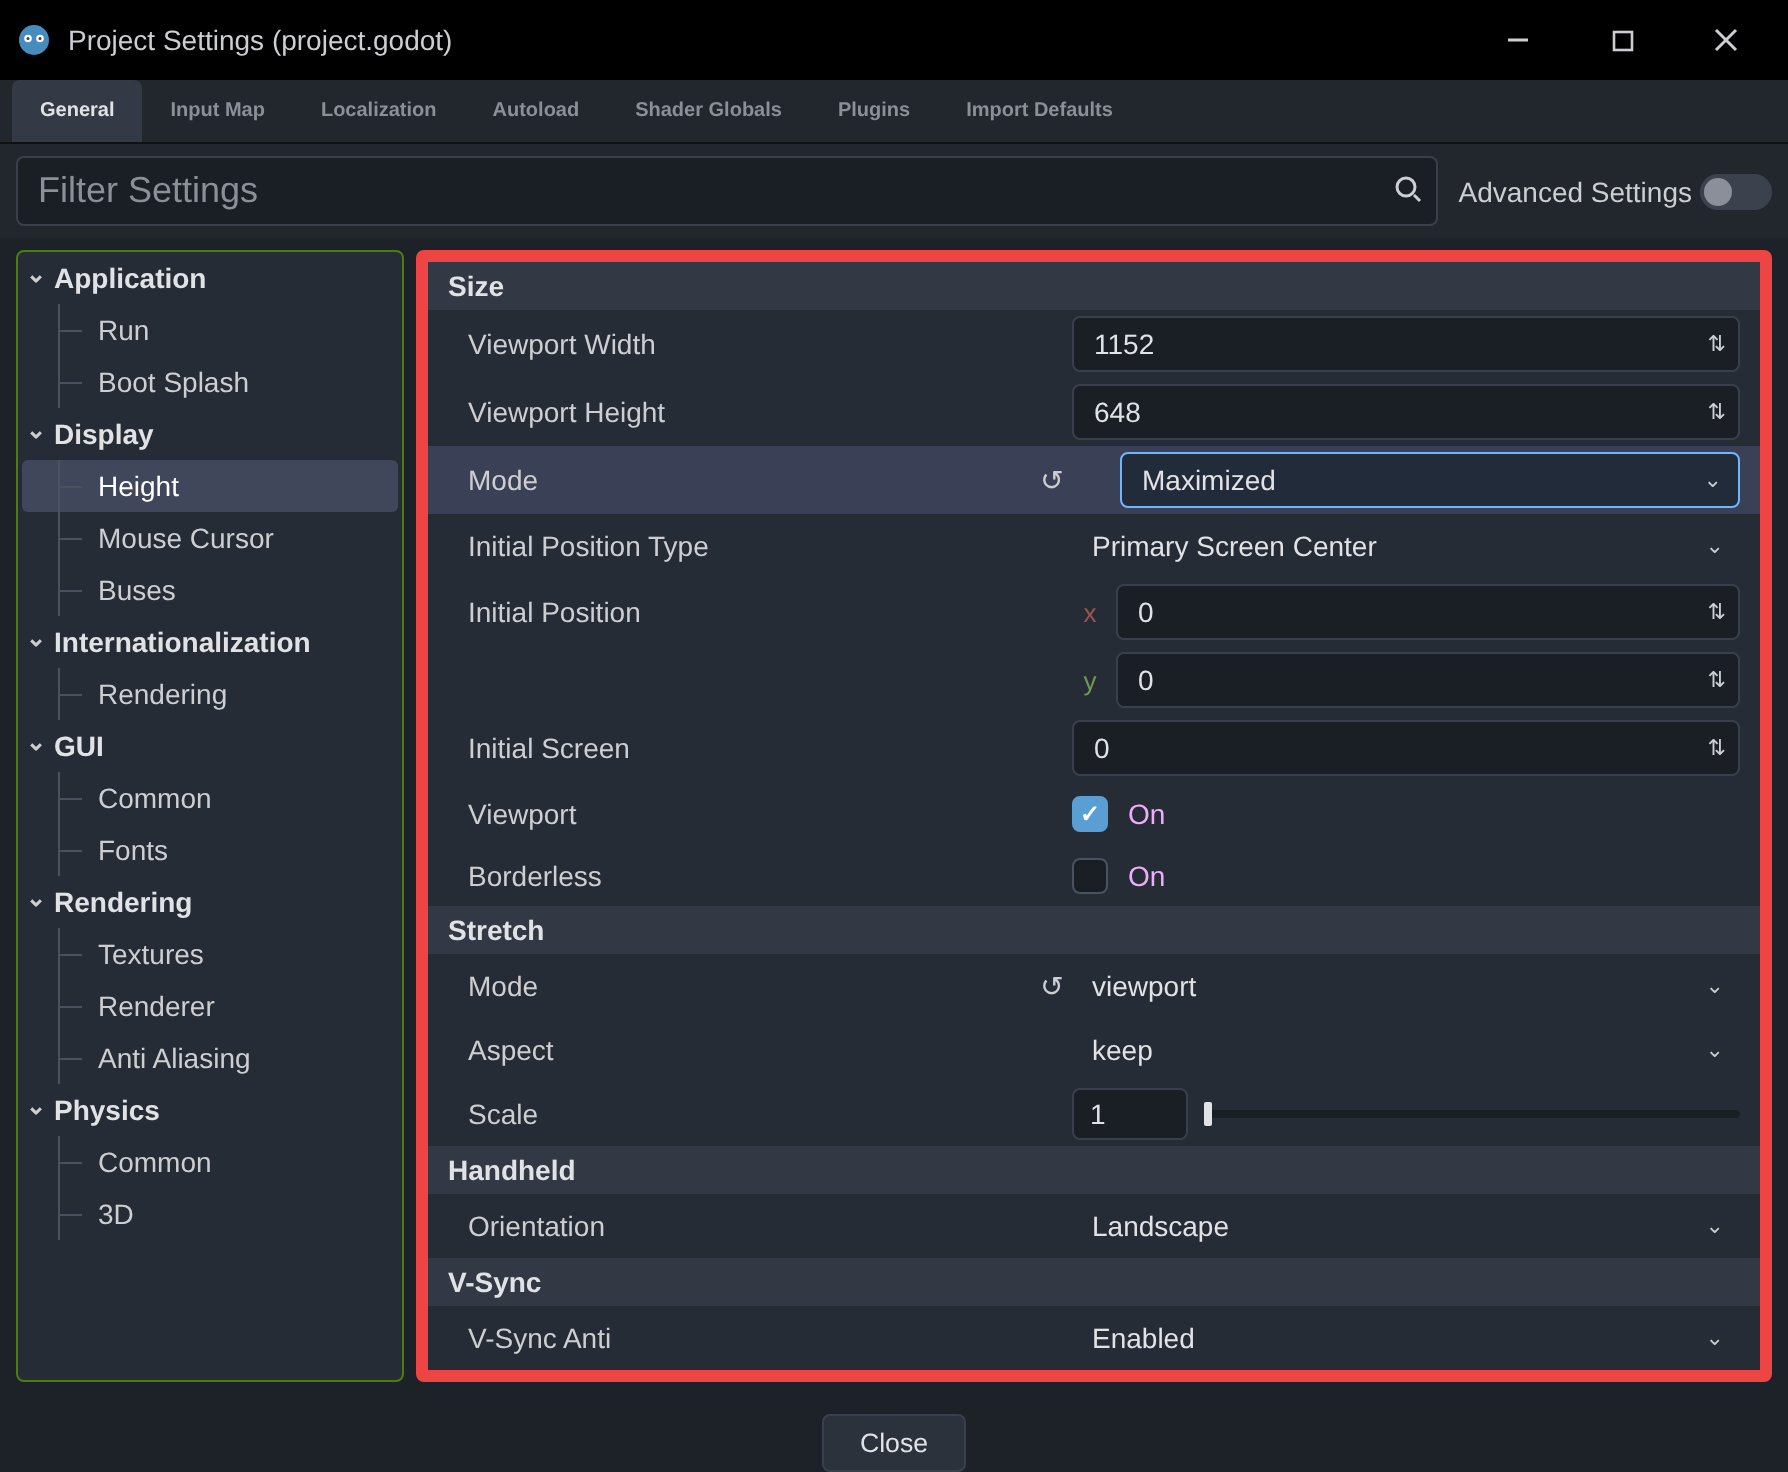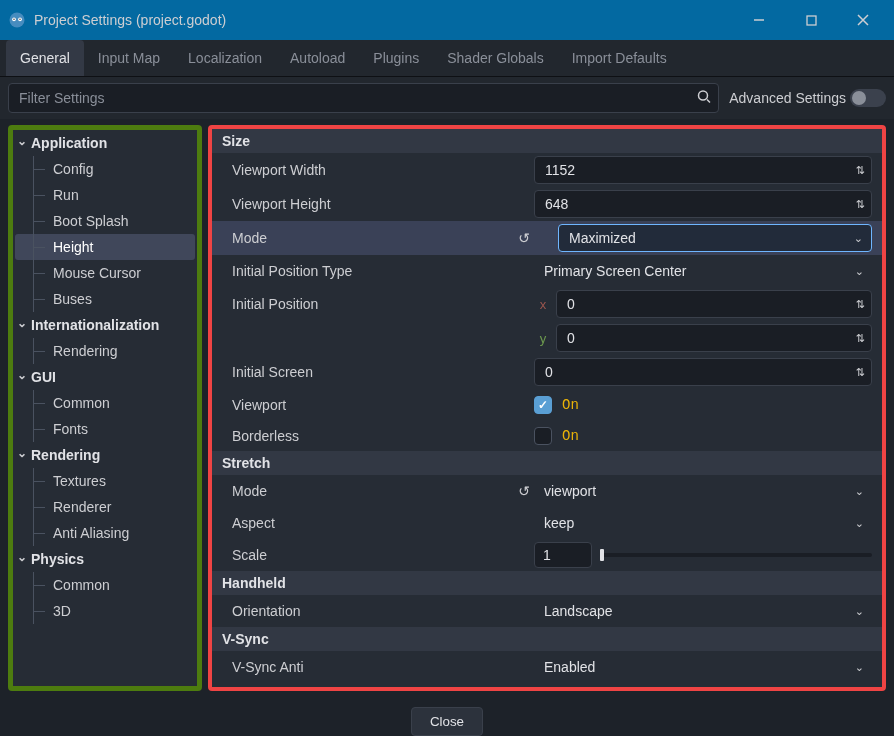--- a/index.html
+++ b/index.html
@@ -11,21 +11,21 @@
   width: 894px;
   height: 736px;
   overflow: hidden;
 }
 .titlebar {
   height: 40px;
   display: flex;
   align-items: center;
   justify-content: space-between;
   padding: 0 8px;
-  background: #0369a1;
+  background: #000000;
 }
 .title-left { display: flex; align-items: center; gap: 8px; }
 .godot-icon {
   width: 18px; height: 18px;
   display: inline-block;
 }
 .win-controls { display: flex; gap: 6px; }
 .win-btn {
   width: 46px; height: 30px;
   display: flex; align-items: center; justify-content: center;
@@ -34,21 +34,22 @@
 .tabs {
   display: flex;
   border-bottom: 1px solid #0e1014;
   background: #22272e;
   padding: 0 6px;
 }
 .tab {
   padding: 10px 14px;
   color: #8a8f99;
   cursor: pointer;
-  font-size: 14px;
+  font-size: 10px;
+  font-weight: bold;
 }
 .tab.active {
   color: #e1e2e6;
   background: #333945;
   border-radius: 4px 4px 0 0;
 }
 .toolbar {
   display: flex;
   align-items: center;
   padding: 6px 8px;
@@ -59,21 +60,21 @@
   flex: 1;
   position: relative;
 }
 .search-input {
   width: 100%;
   background: #1a1e25;
   border: 1px solid #3a404b;
   border-radius: 4px;
   padding: 6px 30px 6px 10px;
   color: #cdced2;
-  font-size: 14px;
+  font-size: 18px;
 }
 .search-input::placeholder { color: #8a8f99; }
 .search-icon {
   position: absolute; right: 8px; top: 50%; transform: translateY(-50%);
   color: #cdced2;
 }
 .adv-toggle { display: flex; align-items: center; gap: 4px; font-size: 14px; white-space: nowrap; }
 .toggle-switch {
   width: 36px; height: 18px; border-radius: 9px;
   background: #3b414d; position: relative;
@@ -86,21 +87,21 @@
   display: flex;
   height: 578px;
   padding: 6px 8px;
   gap: 6px;
 }
 .sidebar {
   width: 194px;
   background: #262c35;
   border-radius: 4px;
   overflow-y: auto;
-  border: 5px solid #4d7c0f;
+  border: 1px solid #4d7c0f;
   position: relative;
 }
 .sidebar::-webkit-scrollbar { width: 8px; }
 .sidebar::-webkit-scrollbar-thumb { background: #4a5260; border-radius: 4px; }
 .tree-cat {
   padding: 5px 8px 5px 18px;
   font-weight: 600;
   color: #e1e2e6;
   position: relative;
   cursor: pointer;
@@ -129,21 +130,21 @@
   border-top: 1px solid #4a5260;
 }
 .tree-item.selected {
   background: #40475a;
   color: #fff;
 }
 .content {
   flex: 1;
   background: #262c35;
   border-radius: 4px;
-  border: 4px solid #ef4444;
+  border: 6px solid #ef4444;
   overflow-y: auto;
 }
 .section-header {
   background: #323844;
   padding: 4px 10px;
   font-weight: 600;
   color: #e1e2e6;
 }
 .prop-row {
   display: flex;
@@ -204,21 +205,21 @@
 .check-row { display: flex; align-items: center; gap: 10px; }
 .checkbox {
   width: 18px; height: 18px;
   border-radius: 4px;
   border: 1px solid #4a5260;
   background: #1a1e25;
   display: flex; align-items: center; justify-content: center;
 }
 .checkbox.checked { background: #5a9fd4; border-color: #5a9fd4; }
 .checkbox.checked::after { content: "✓"; color: #fff; font-size: 12px; font-weight: bold; }
-.check-label { color: #eab308; font-family: Liberation Mono, monospace; }
+.check-label { color: #f0abfc; }
 .scale-val {
   width: 58px; background: #1a1e25; border: 1px solid #3a404b; border-radius: 4px;
   padding: 4px 8px; color: #e1e2e6;
 }
 .slider {
   flex: 1; height: 4px; background: #1a1e25; border-radius: 2px; position: relative;
   margin-left: 4px;
 }
 .slider::after {
   content: ""; position: absolute; left: 0; top: -4px;
@@ -269,45 +270,45 @@
         </svg>
       </div>
   </div>
 </div>
 
 <div class="tabs">
   <div class="tab active">General</div>
   <div class="tab">Input Map</div>
   <div class="tab">Localization</div>
   <div class="tab">Autoload</div>
+  <div class="tab">Shader Globals</div>
   <div class="tab">Plugins</div>
-  <div class="tab">Shader Globals</div>
   <div class="tab">Import Defaults</div>
 </div>
 
 <div class="toolbar">
   <div class="search-box">
     <input class="search-input" placeholder="Filter Settings" style="">
     <span class="search-icon"><svg width="14" height="14" viewBox="0 0 14 14">
           <circle cx="6" cy="6" r="4.5" stroke="#cdced2" stroke-width="1.5" fill="none"></circle>
           <path d="M10 10l3 3" stroke="#cdced2" stroke-width="1.5"></path>
         </svg></span>
   </div>
   <div class="adv-toggle">
     <span>Advanced Settings</span>
     <div class="toggle-switch"></div>
   </div>
 </div>
 
 <div class="main">
   <div class="sidebar">
     <div class="tree-cat">Application</div>
-    <div class="tree-item">Config</div>
     <div class="tree-item">Run</div>
     <div class="tree-item">Boot Splash</div>
+    <div class="tree-cat">Display</div>
     <div class="tree-item selected">Height</div>
     <div class="tree-item">Mouse Cursor</div>
     <div class="tree-item">Buses</div>
     <div class="tree-cat">Internationalization</div>
     <div class="tree-item">Rendering</div>
     <div class="tree-cat">GUI</div>
     <div class="tree-item">Common</div>
     <div class="tree-item">Fonts</div>
     <div class="tree-cat">Rendering</div>
     <div class="tree-item">Textures</div>

